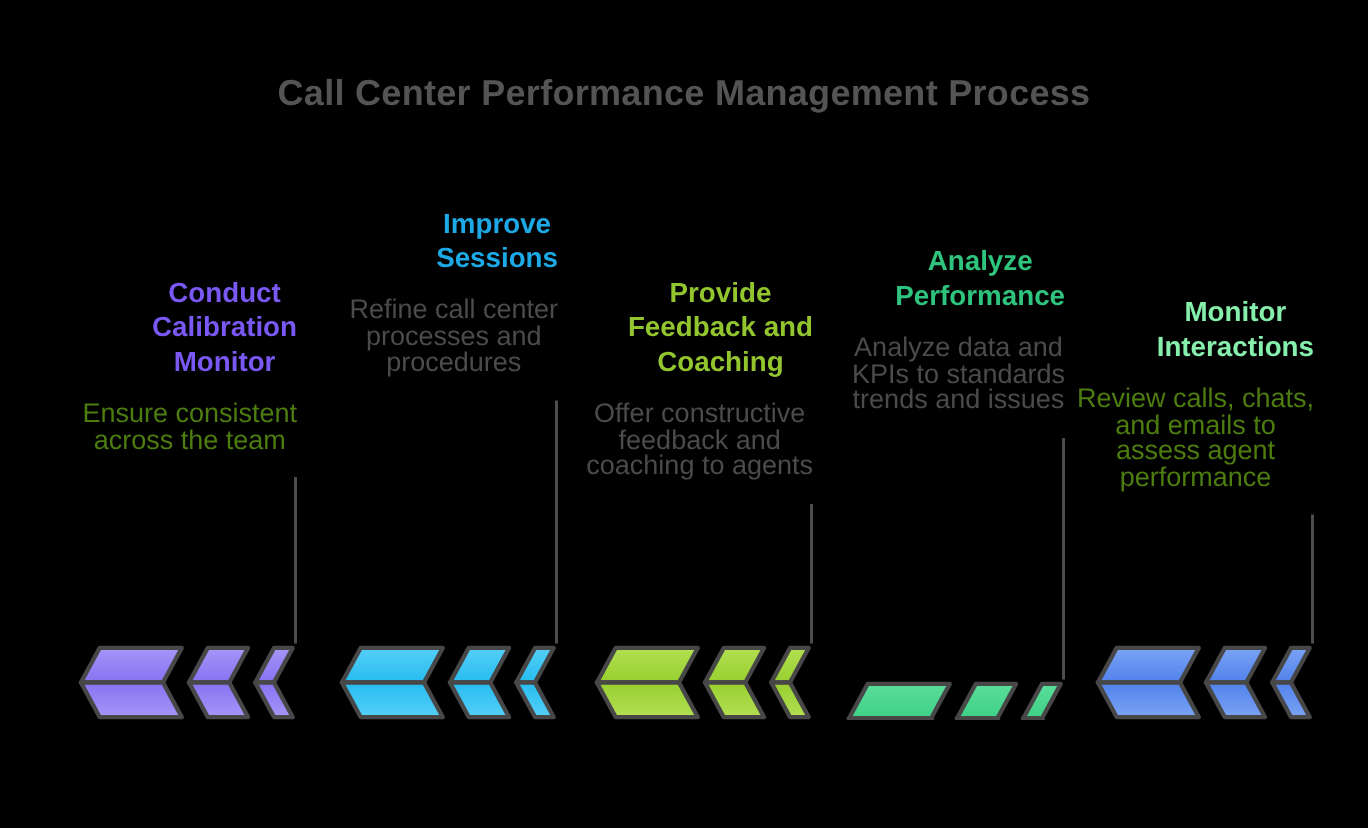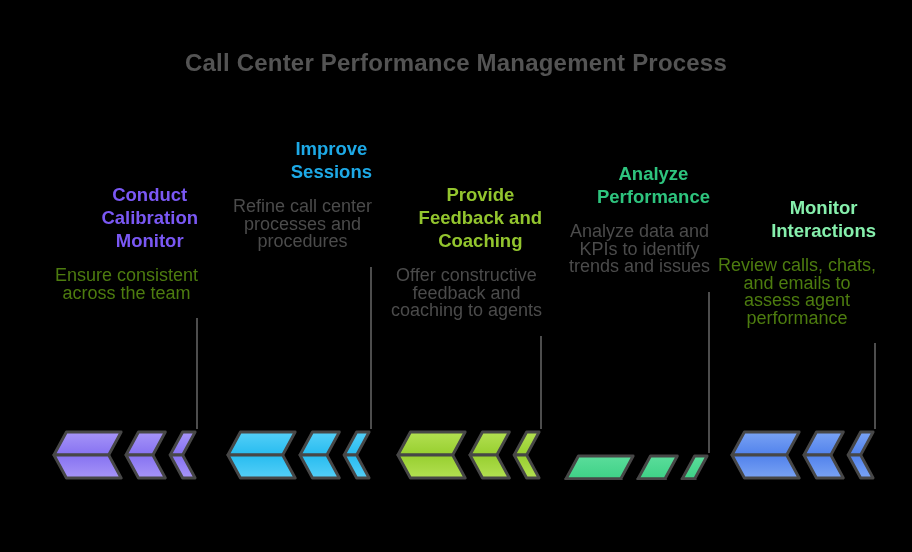--- a/index.html
+++ b/index.html
@@ -135,21 +135,21 @@
           </svg></div>
     </div>
 
     <div class="column">
       <div class="step-title" style="color: rgb(46, 196, 126);">
           <div>Analyze</div>
           <div>Performance</div>
         </div>
       <div class="step-desc" style="color: rgb(75, 75, 75);">
           <div>Analyze data and</div>
-          <div>KPIs to identify</div>
+          <div>KPIs to standards</div>
           <div>trends and issues</div>
         </div>
       <div class="connector" style="background: rgb(77, 77, 77);"></div>
       <div class="arrow-wrap"><svg width="146" height="52" viewBox="-1 0 152 54">
     <defs>
       <linearGradient id="gt3" x1="0" y1="0" x2="0" y2="1">
         <stop offset="0" stop-color="#5bdd9b"></stop>
                 <stop offset="1" stop-color="#3ed186"></stop>
       </linearGradient>
       <linearGradient id="gb3" x1="0" y1="0" x2="0" y2="1">

